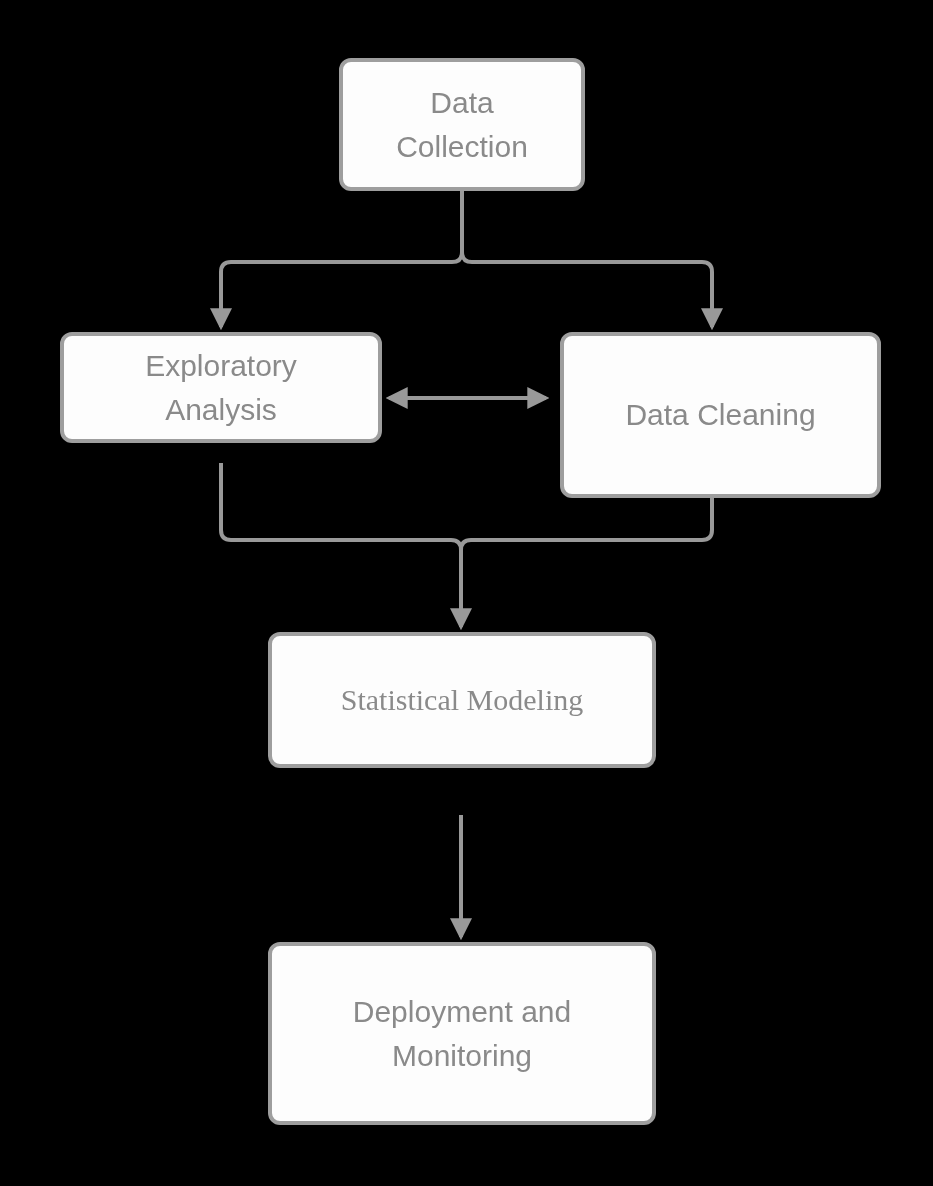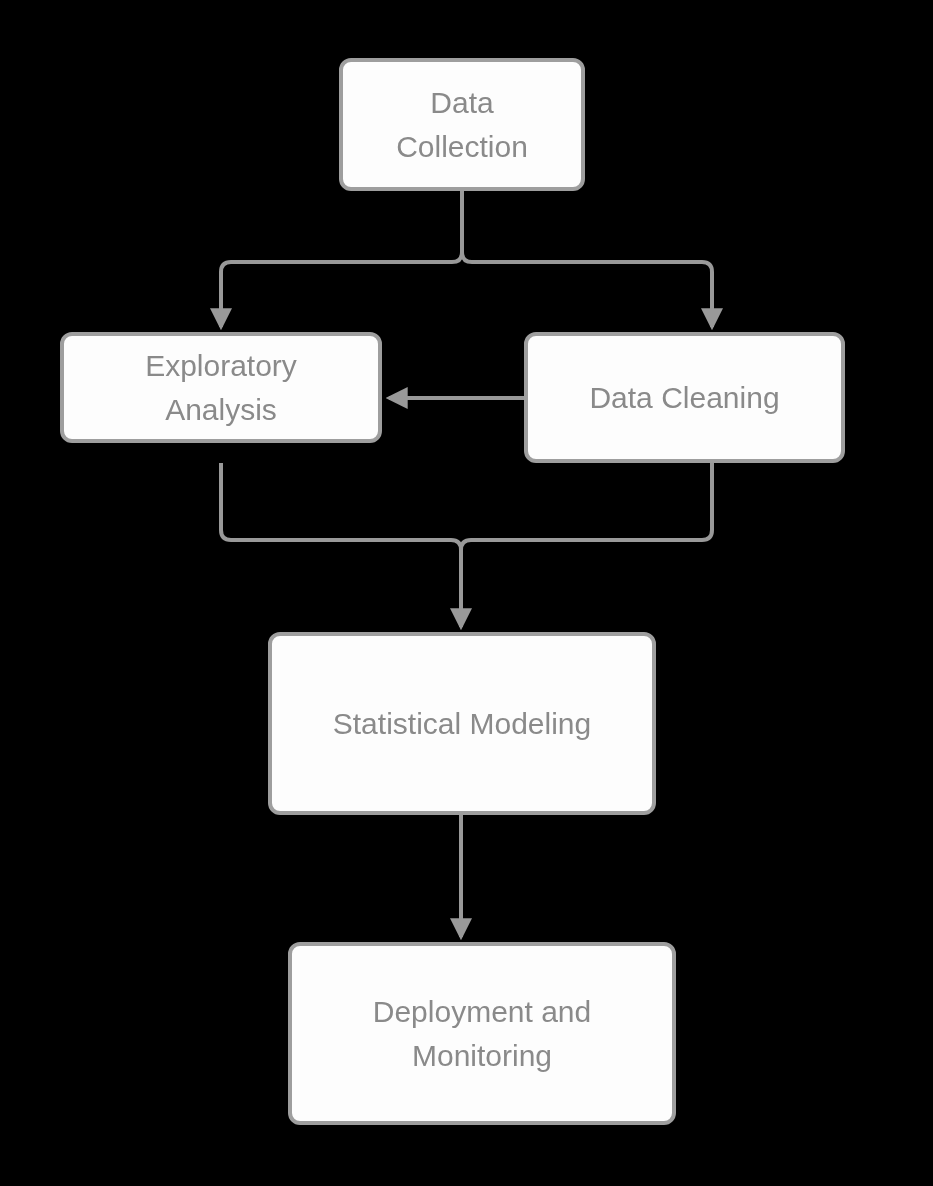--- a/index.html
+++ b/index.html
@@ -40,23 +40,23 @@
     align-items: center;
     justify-content: center;
     text-align: center;
     color: var(--text);
     font-size: 30px;
     line-height: 1.45;
     padding: 0 28px;
   }
   #node-data-collection      { left: 339px; top:  58px; width: 246px; height: 133px; }
   #node-exploratory-analysis { left:  60px; top: 332px; width: 322px; height: 111px; }
-  #node-data-cleaning        { left: 524px; top: 332px; width: 321px; height: 131px; }
-  #node-statistical-modeling { left: 268px; top: 632px; width: 388px; height: 183px; }
-  #node-deployment-monitoring{ left: 268px; top: 942px; width: 388px; height: 183px; margin-left: 20px; }
+  #node-data-cleaning        { left: 560px; top: 332px; width: 321px; height: 166px; }
+  #node-statistical-modeling { left: 268px; top: 632px; width: 388px; height: 136px; font-family: Liberation Serif, serif; }
+  #node-deployment-monitoring{ left: 268px; top: 942px; width: 388px; height: 183px; }
 </style>
 </head>
 <body>
 
 <div id="canvas">
 
   <svg id="edges" viewBox="0 0 933 1186" xmlns="http://www.w3.org/2000/svg">
     <defs>
       <marker id="ah" viewBox="0 0 10 10" refX="8.5" refY="5" markerWidth="5.5" markerHeight="5.5" orient="auto-start-reverse">
         <path class="head" d="M 0 0 L 10 5 L 0 10 Z"></path>

